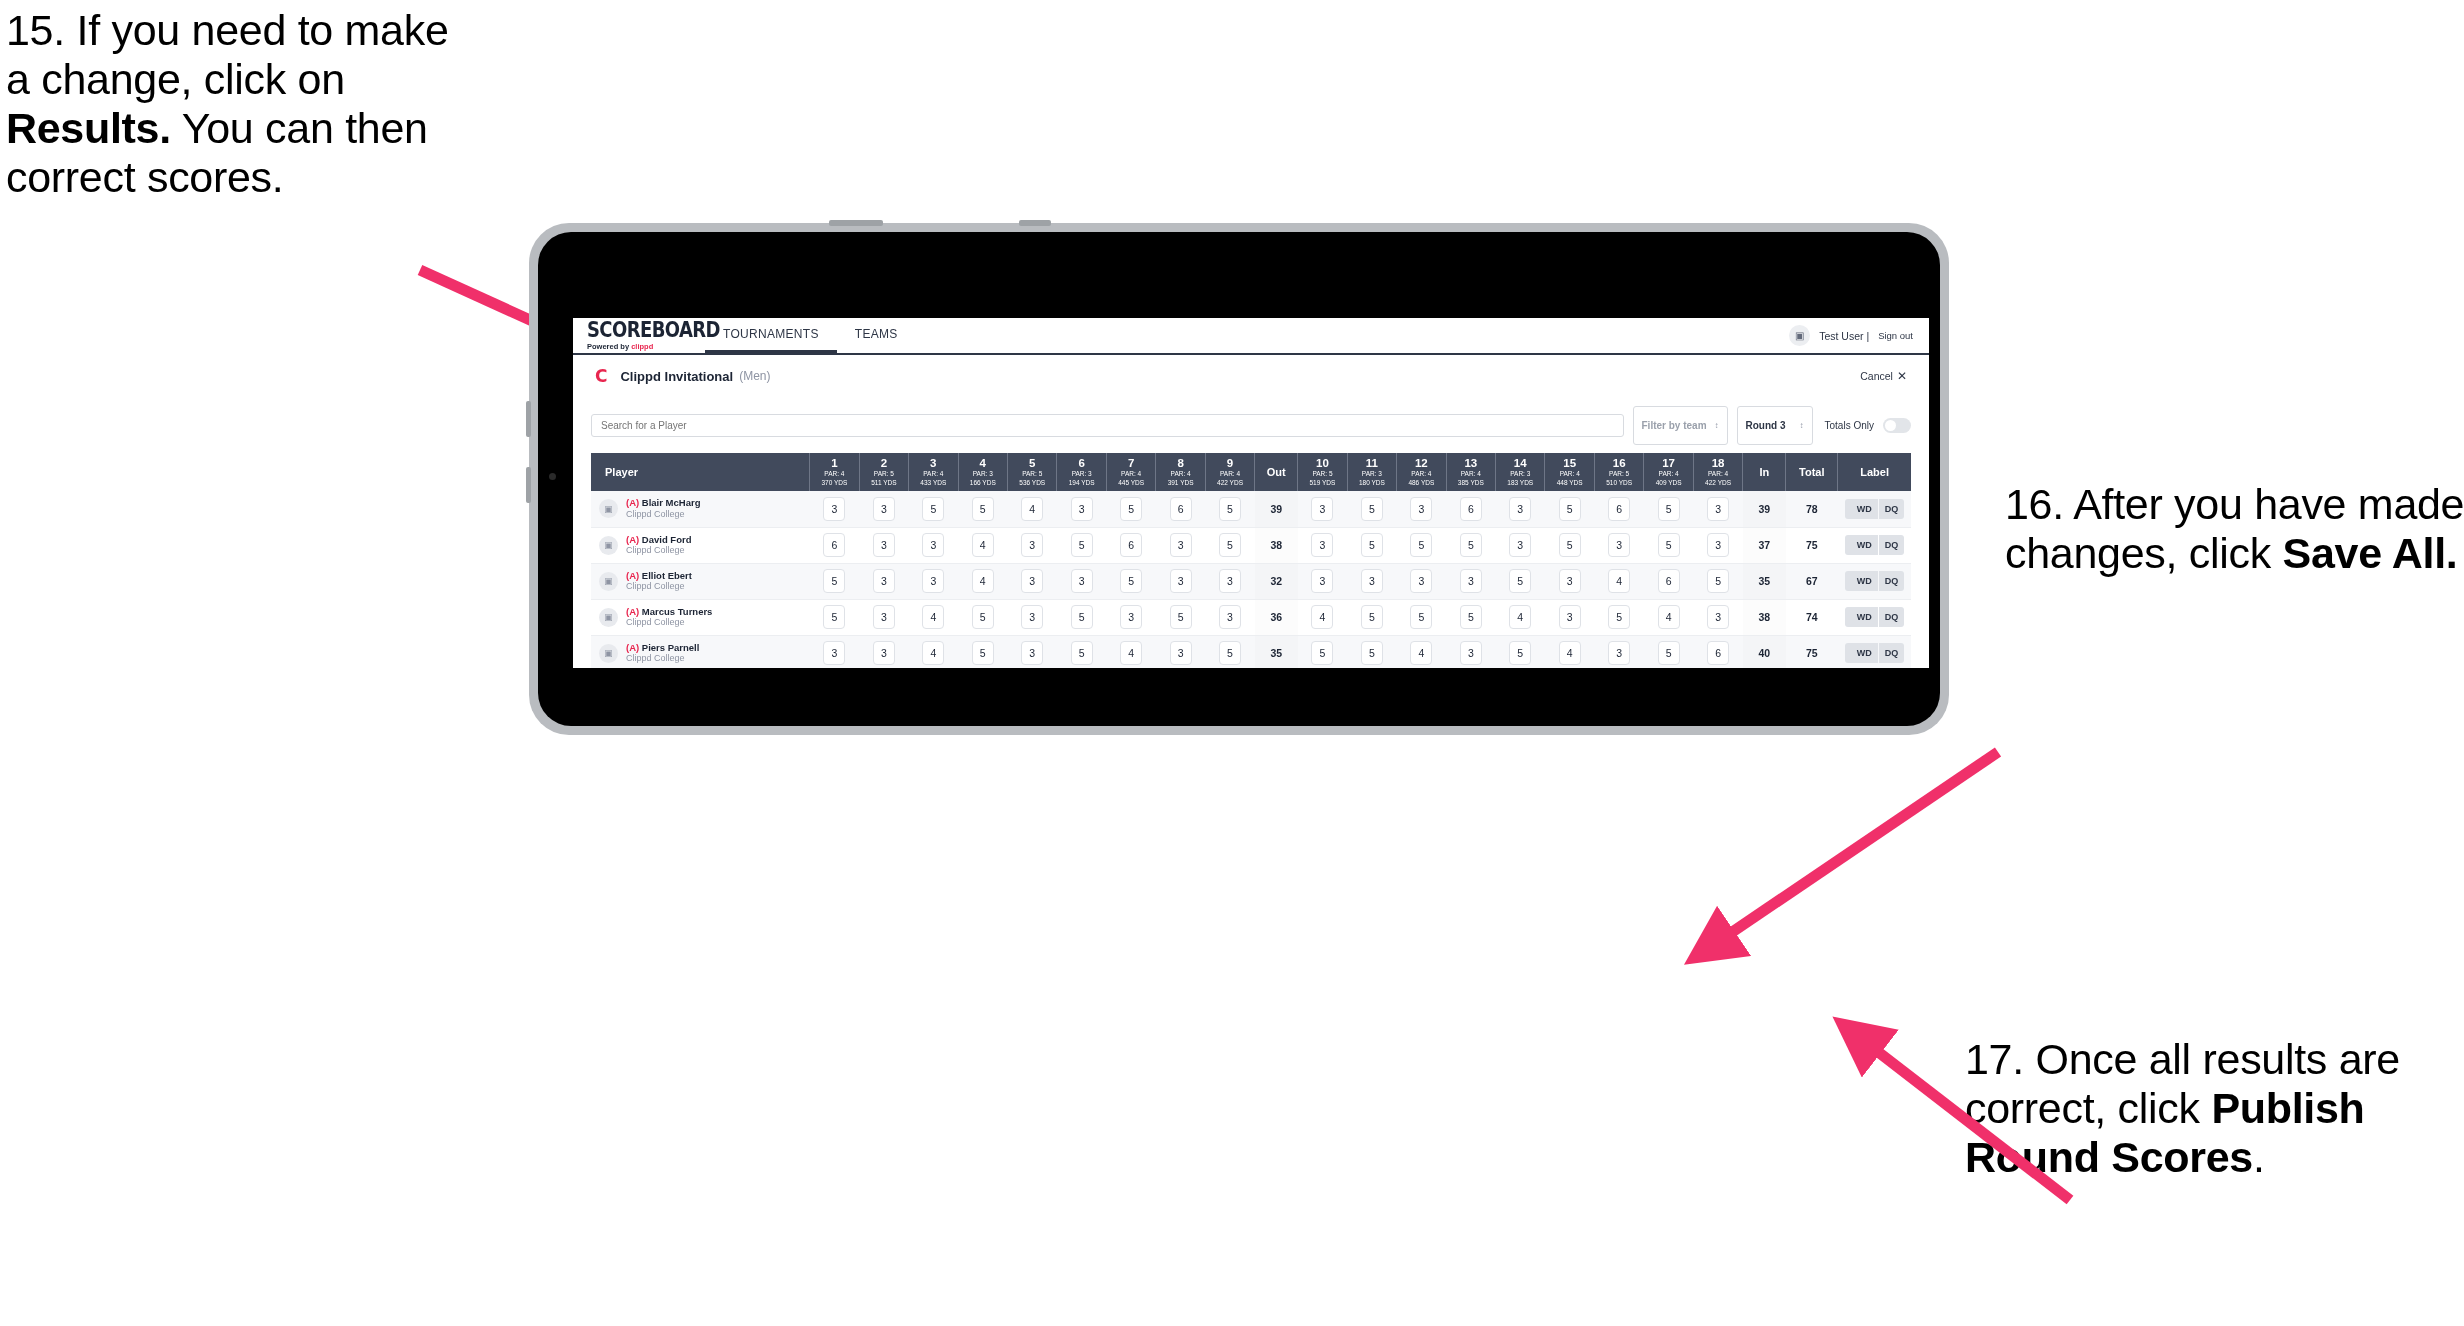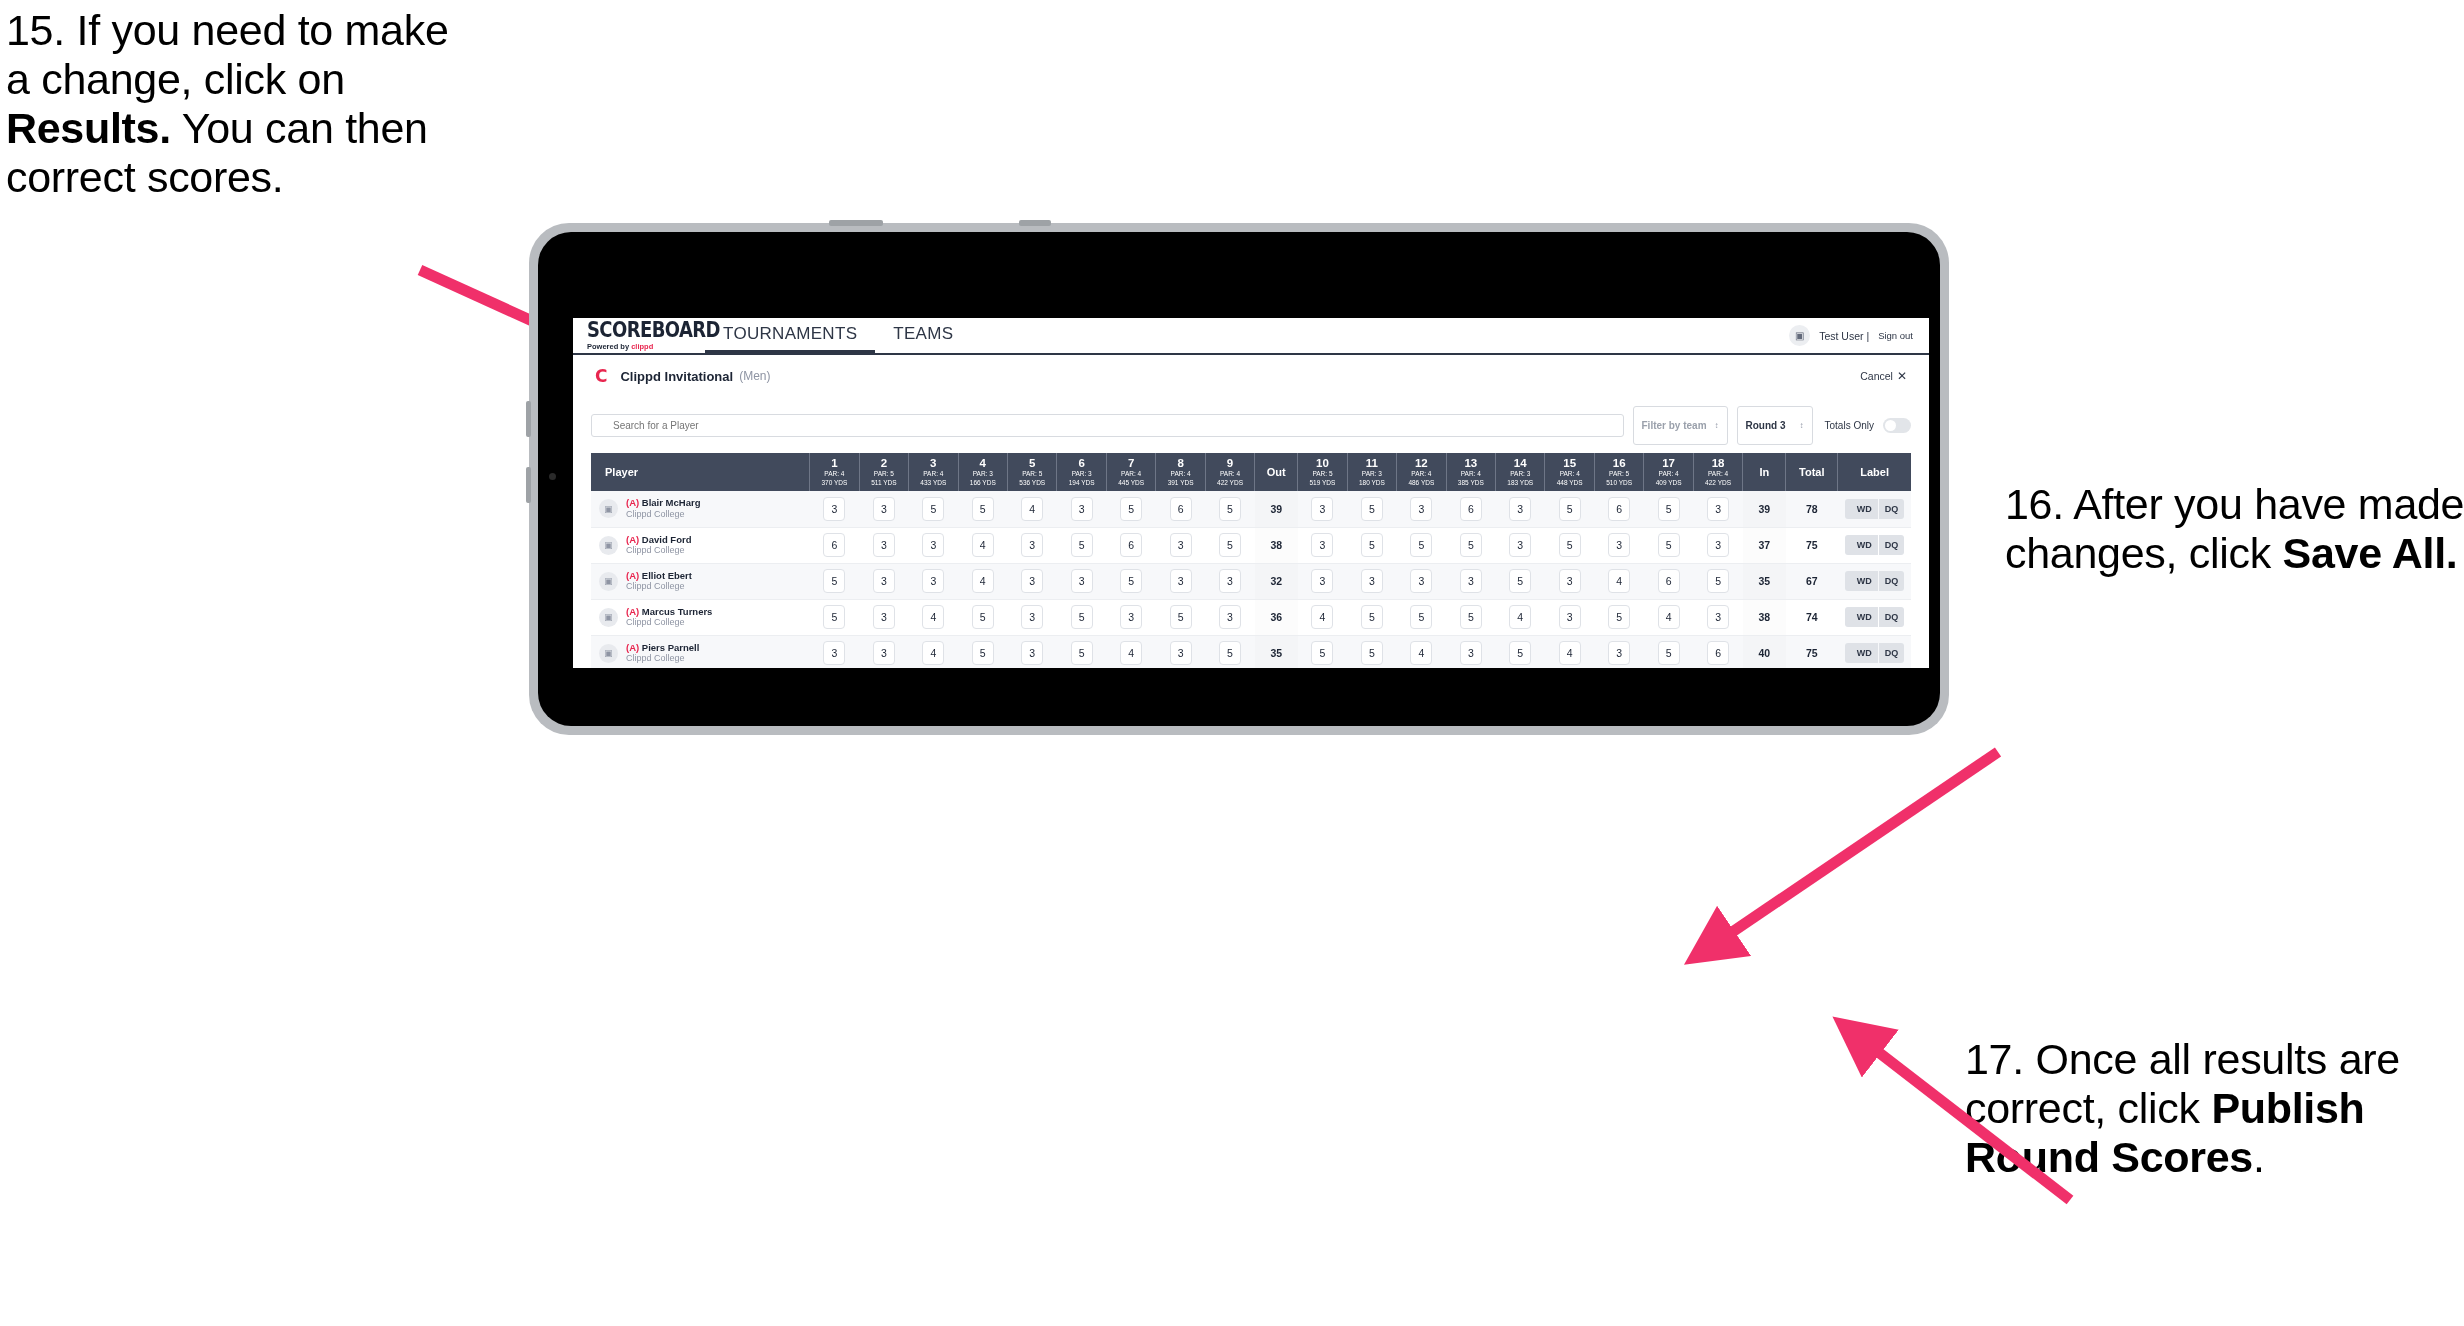--- a/index.html
+++ b/index.html
@@ -73,21 +73,21 @@
   #brand { display: flex; flex-direction: column; justify-content: center; width: 118px; }
   #brand-word {
     font-family: "DejaVu Sans", sans-serif;
     font-weight: 700; font-size: 18px; letter-spacing: -0.6px;
     color: #1c2434; line-height: 1; transform: scaleY(1.15); transform-origin: left center;
   }
   #brand-sub { font-size: 7.5px; color: #1c2434; font-weight: 700; margin-top: 3px; }
   #brand-sub .pink { color: #e8264f; }
   .topnav-tab {
     display: flex; align-items: center; padding: 0 18px;
-    font-size: 17px; color: #2e3646; letter-spacing: 0.3px;
+    font-size: 12px; color: #2e3646; letter-spacing: 0.3px;
     border-bottom: 3px solid transparent; cursor: pointer;
   }
   .topnav-tab.active { border-bottom-color: #2e3646; }
   #topnav-right { margin-left: auto; display: flex; align-items: center; gap: 9px; padding-right: 16px; }
   #avatar {
     width: 21px; height: 21px; border-radius: 50%; background: #eceef1;
     display: flex; align-items: center; justify-content: center;
     font-size: 10px; color: #62697a;
   }
   #user-name { font-size: 10.5px; color: #2e3646; }
@@ -121,21 +121,21 @@
   }
   .subtab.active { background: #f7f8fa; color: #1c2434; font-weight: 600; }
 
   
   #filterbar {
     display: flex; align-items: center; gap: 9px;
     padding: 9px 6px 8px 6px; background: #ffffff;
   }
   #search-input {
     flex: 1; height: 23px; border: 1px solid #d8dbe0; border-radius: 3px;
-    background: #ffffff; font-size: 10px; color: #9aa0ab; padding: 0 21px;
+    background: #ffffff; font-size: 10px; color: #9aa0ab; padding: 0 9px;
     font-family: "Liberation Sans", sans-serif;
   }
   .selectbox {
     height: 39px; border: 1px solid #d8dbe0; border-radius: 3px; background:#fff;
     display: flex; align-items: center; padding: 0 8px; cursor: pointer;
     font-size: 10px; min-width: 84px; justify-content: space-between; gap: 8px; font-weight: bold;
   }
   .selectbox.ph { color: #9aa0ab; }
   .selectbox.val { color: #2e3646; min-width: 76px; }
   .chev { font-size: 8px; color: #8e94a3; line-height: 1; }

